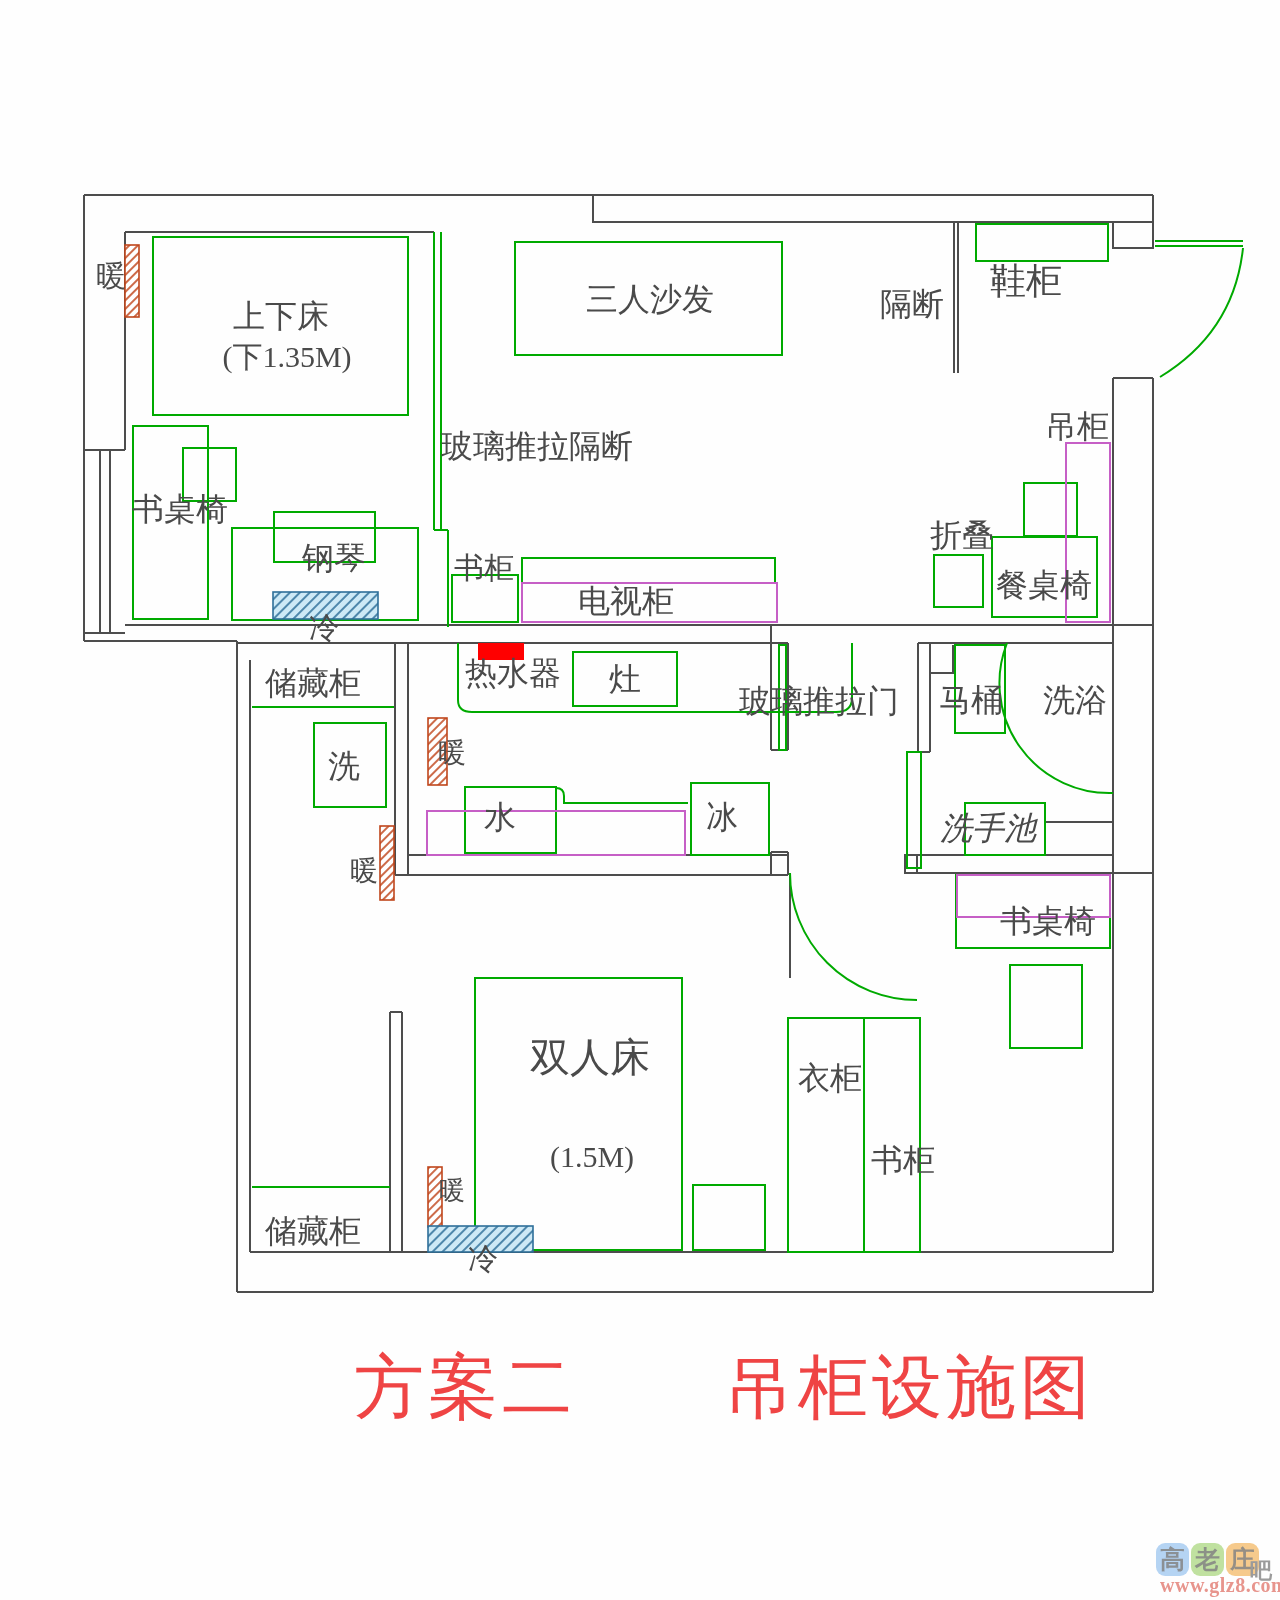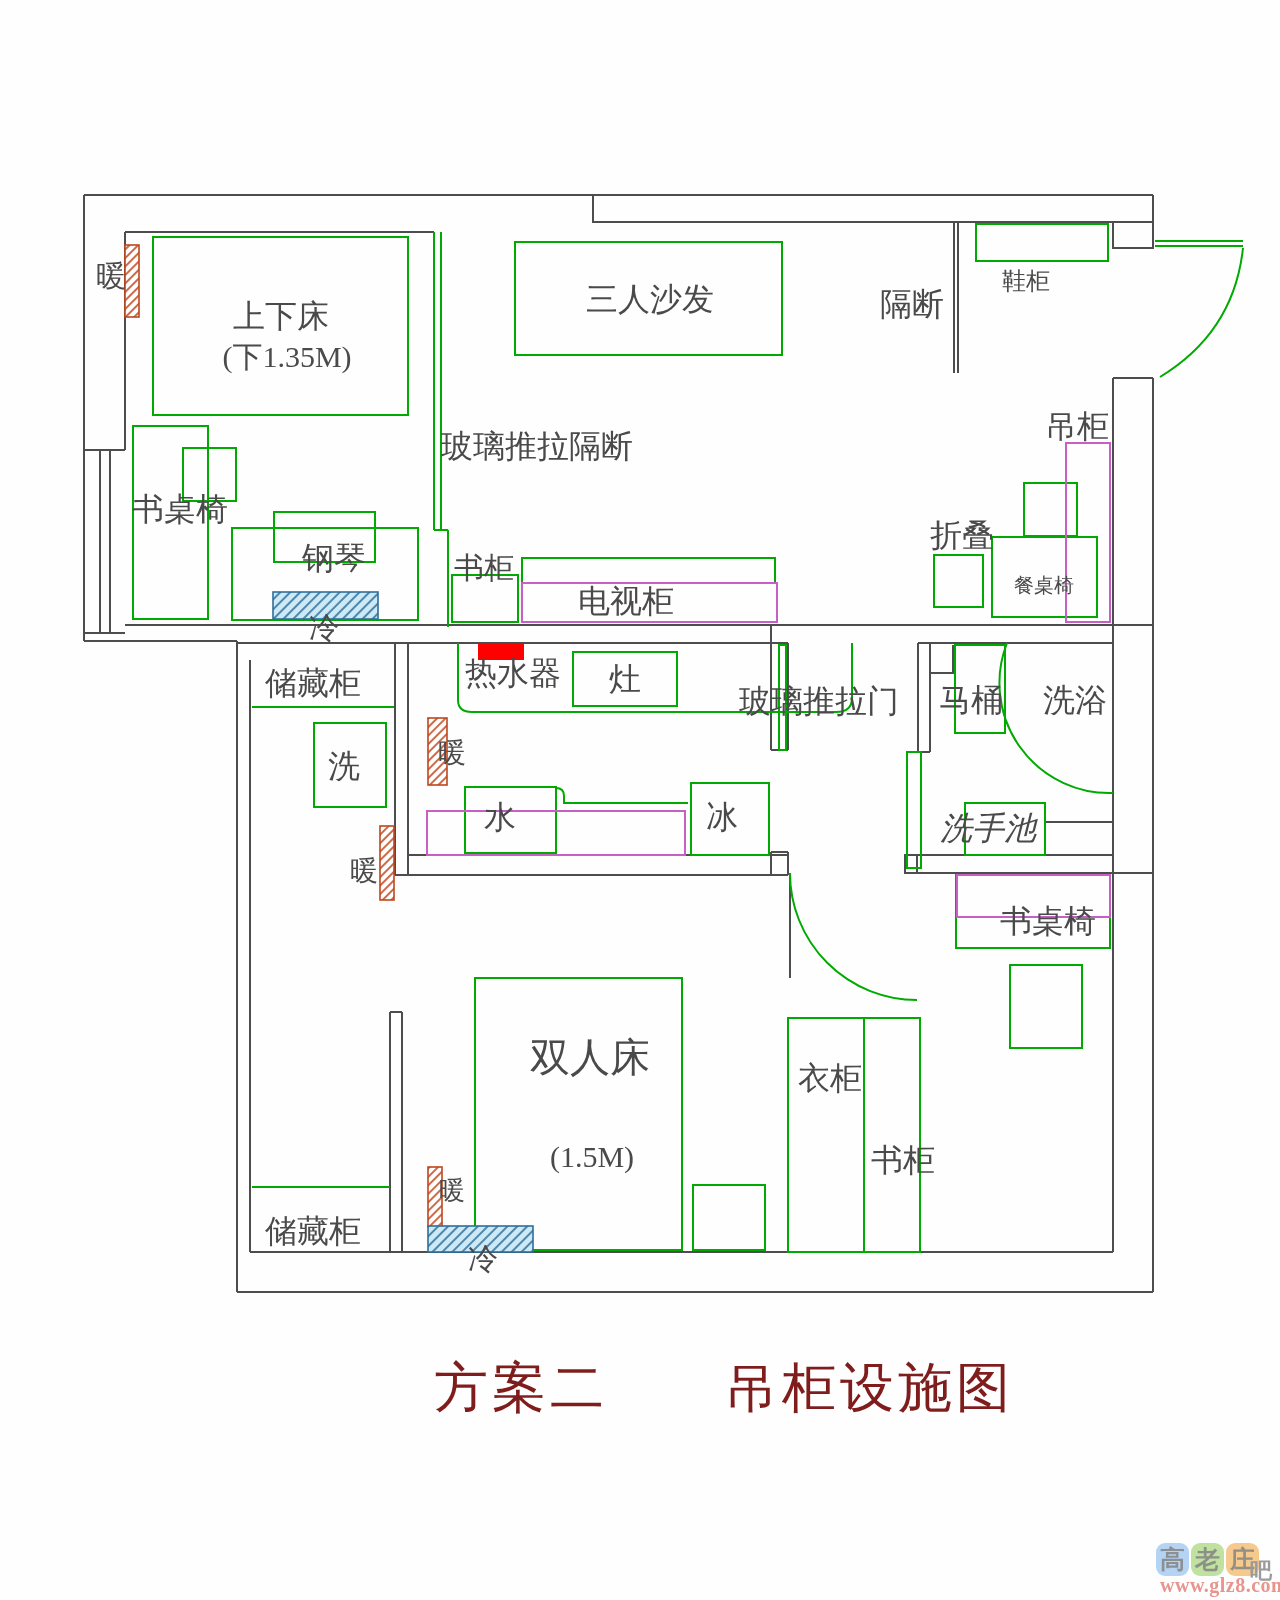--- a/index.html
+++ b/index.html
@@ -1,22 +1,22 @@
 <!DOCTYPE html>
 <html><head>
 <meta charset="utf-8">
 <style>
   html,body{margin:0;padding:0;background:#ffffff;}
   #canvas{position:relative;width:1280px;height:1600px;background:#fefefe;overflow:hidden;
           font-family:"Liberation Serif","DejaVu Serif",serif;}
   #plan-svg{position:absolute;left:0;top:0;}
   .lbl{position:absolute;transform:translate(-50%,-50%);white-space:nowrap;color:#4a4a4a;
        font-family:"Liberation Serif","DejaVu Serif",serif;line-height:1;}
-  .title{position:absolute;transform:translate(-50%,-50%);white-space:nowrap;color:#7f1d1d;
-         font-size:54px;letter-spacing:4px;font-family:Liberation Sans, sans-serif;}
+  .title{position:absolute;transform:translate(-50%,-50%);white-space:nowrap;color:#ef4444;
+         font-size:70px;letter-spacing:4px;font-family:Liberation Sans, sans-serif;}
   .wm{position:absolute;opacity:.85;font-family:"Liberation Serif","DejaVu Serif",serif;}
   .wm-badges{position:absolute;left:1156px;top:1543px;display:flex;gap:2px;}
   .wm-badge{width:33px;height:33px;border-radius:9px;display:flex;align-items:center;justify-content:center;
             font-size:25px;font-weight:bold;color:rgba(110,110,110,.85);}
   .wm-suffix{position:absolute;left:1250px;top:1556px;font-size:22px;font-weight:bold;color:#8a8a8a;}
   .wm-url{position:absolute;left:1160px;top:1574px;font-size:20px;font-weight:bold;color:#e4837a;letter-spacing:.5px;}
 </style>
 </head>
 <body>
 
@@ -125,29 +125,29 @@
     <rect x="273" y="592" width="105" height="27"></rect>
     <rect x="428" y="1226" width="105" height="26"></rect>
   </g>
 </svg>
 
 <div class="lbl" style="left:111px;top:276px;font-size:30px;">暖</div>
 <div class="lbl" style="left:281px;top:316px;font-size:32px;">上下床</div>
 <div class="lbl" style="left:287px;top:357px;font-size:30px;">(下1.35M)</div>
 <div class="lbl" style="left:650px;top:299px;font-size:32px;">三人沙发</div>
 <div class="lbl" style="left:912px;top:304px;font-size:32px;">隔断</div>
-<div class="lbl" style="left:1026px;top:281px;font-size:24px;">鞋柜</div>
+<div class="lbl" style="left:1026px;top:281px;font-size:36px;">鞋柜</div>
 <div class="lbl" style="left:529px;top:446px;font-size:32px;padding-left:16px;">玻璃推拉隔断</div>
 <div class="lbl" style="left:180px;top:509px;font-size:32px;">书桌椅</div>
 <div class="lbl" style="left:334px;top:558px;font-size:32px;">钢琴</div>
 <div class="lbl" style="left:484px;top:568px;font-size:30px;">书柜</div>
 <div class="lbl" style="left:626px;top:601px;font-size:32px;">电视柜</div>
 <div class="lbl" style="left:1077px;top:426px;font-size:32px;">吊柜</div>
 <div class="lbl" style="left:962px;top:535px;font-size:32px;">折叠</div>
-<div class="lbl" style="left:1044px;top:585px;font-size:20px;">餐桌椅</div>
+<div class="lbl" style="left:1044px;top:585px;font-size:32px;">餐桌椅</div>
 <div class="lbl" style="left:324px;top:628px;font-size:30px;">冷</div>
 <div class="lbl" style="left:313px;top:683px;font-size:32px;">储藏柜</div>
 <div class="lbl" style="left:513px;top:673px;font-size:32px;">热水器</div>
 <div class="lbl" style="left:625px;top:679px;font-size:32px;">灶</div>
 <div class="lbl" style="left:819px;top:701px;font-size:32px;">玻璃推拉门</div>
 <div class="lbl" style="left:971px;top:700px;font-size:32px;">马桶</div>
 <div class="lbl" style="left:1075px;top:700px;font-size:32px;">洗浴</div>
 <div class="lbl" style="left:344px;top:766px;font-size:32px;">洗</div>
 <div class="lbl" style="left:452px;top:753px;font-size:28px;">暖</div>
 <div class="lbl" style="left:364px;top:871px;font-size:28px;">暖</div>

